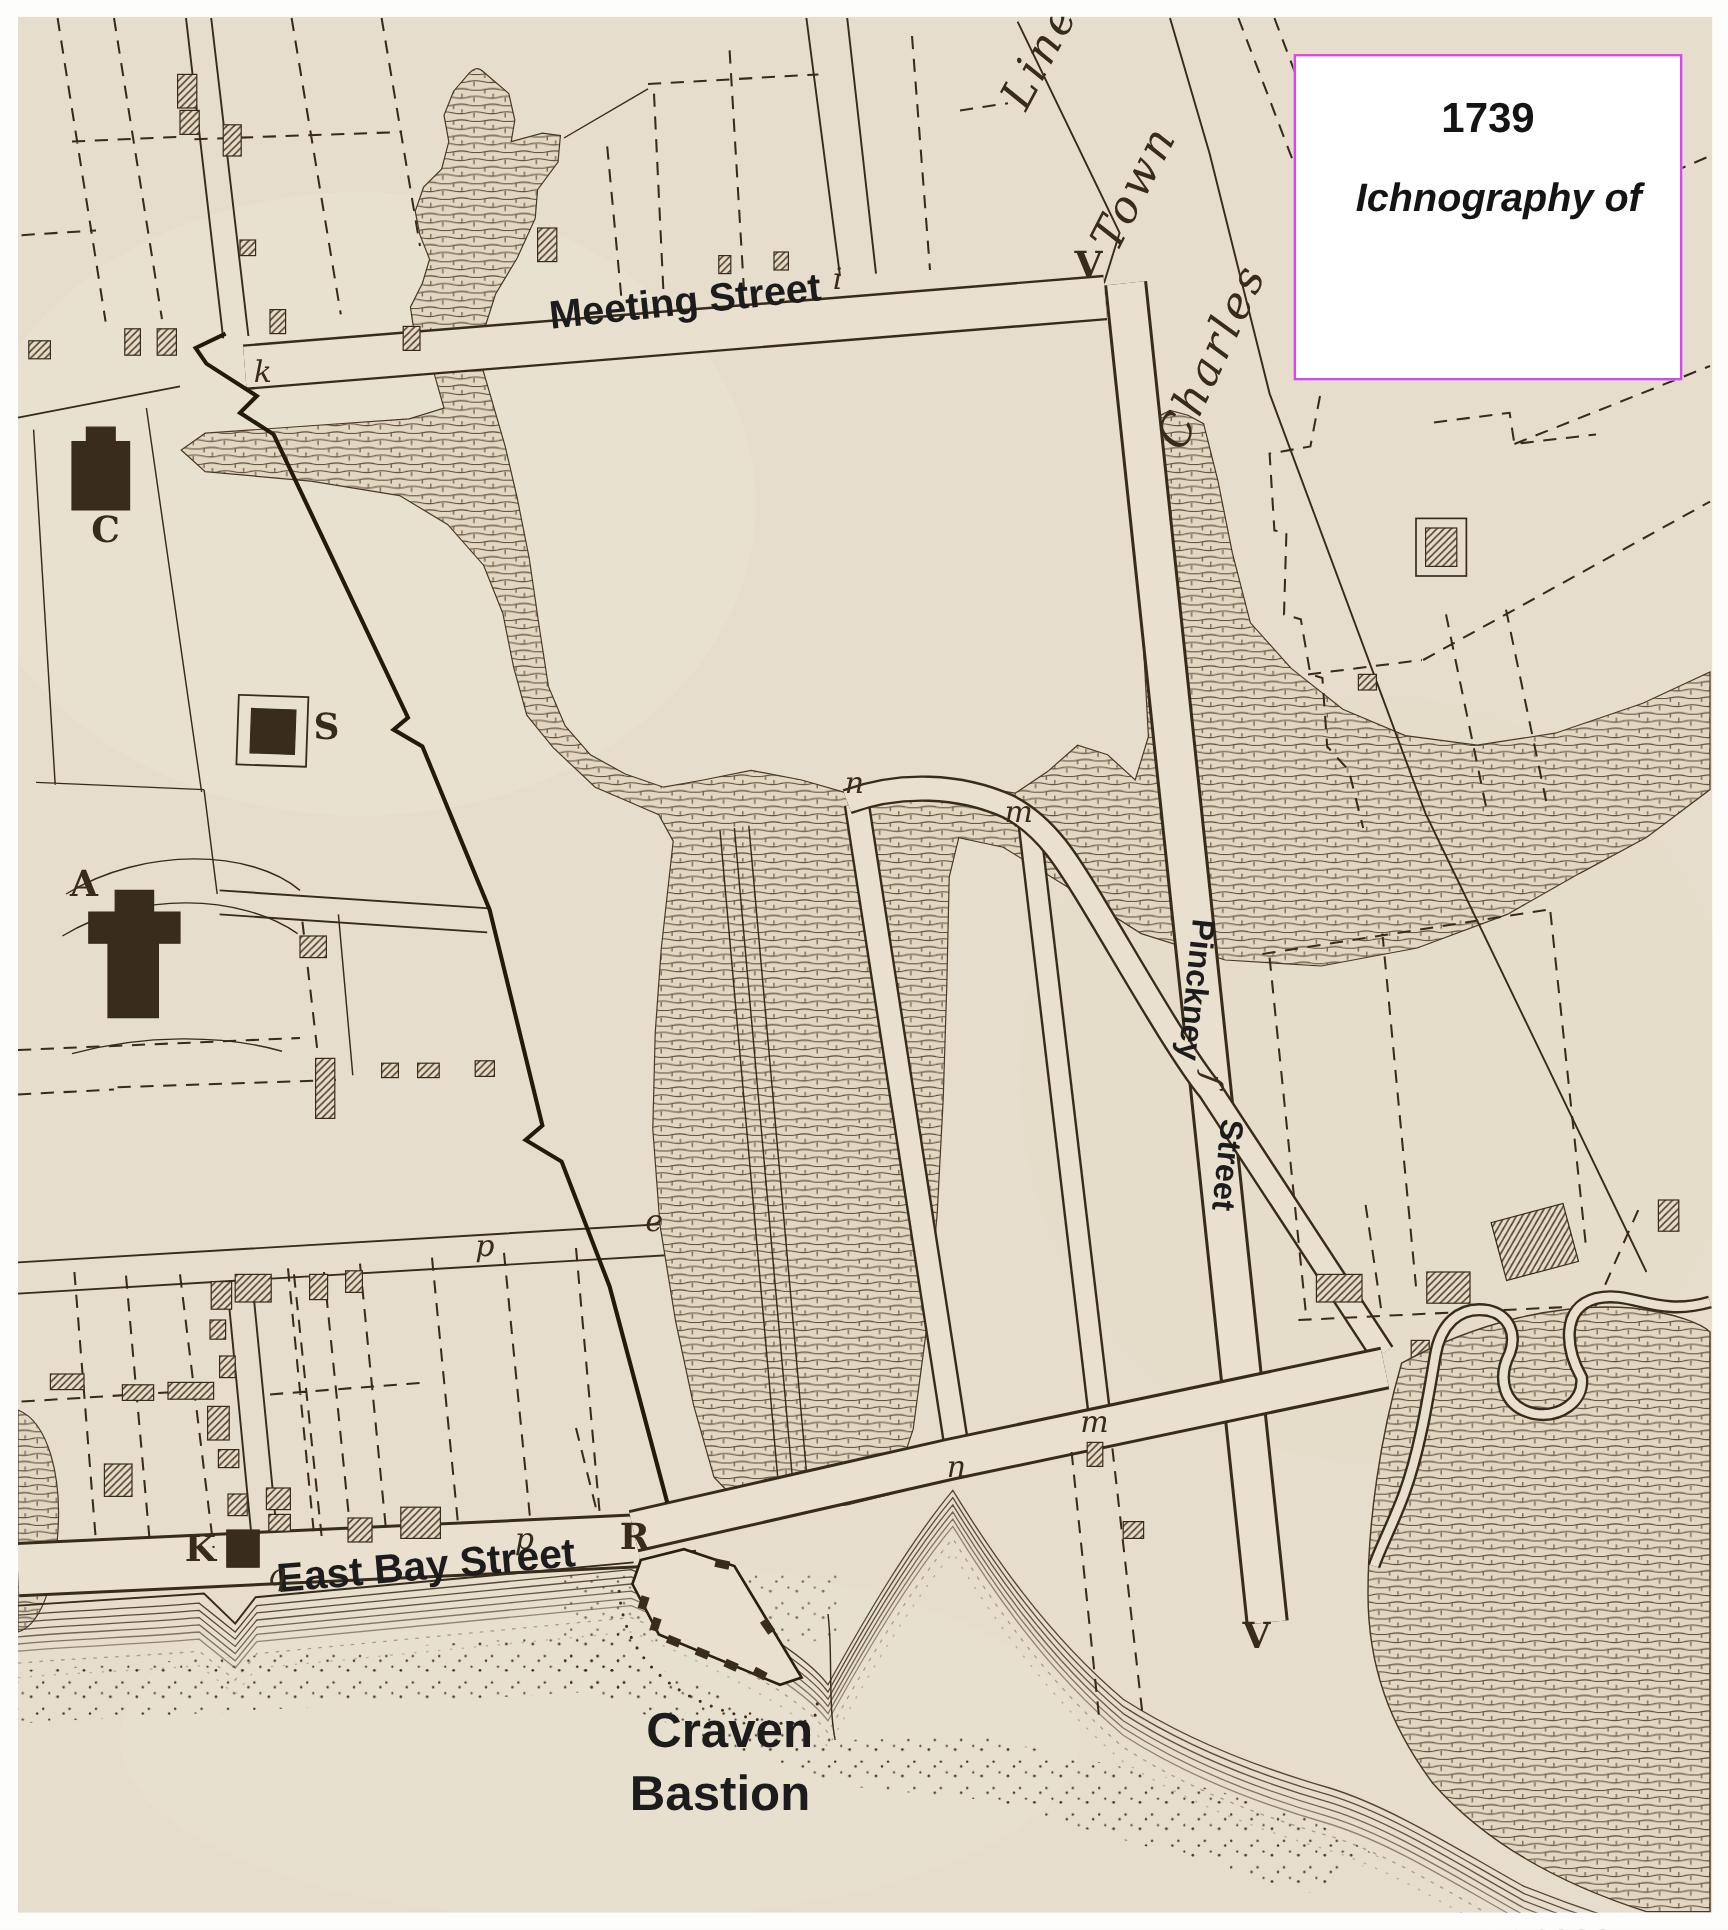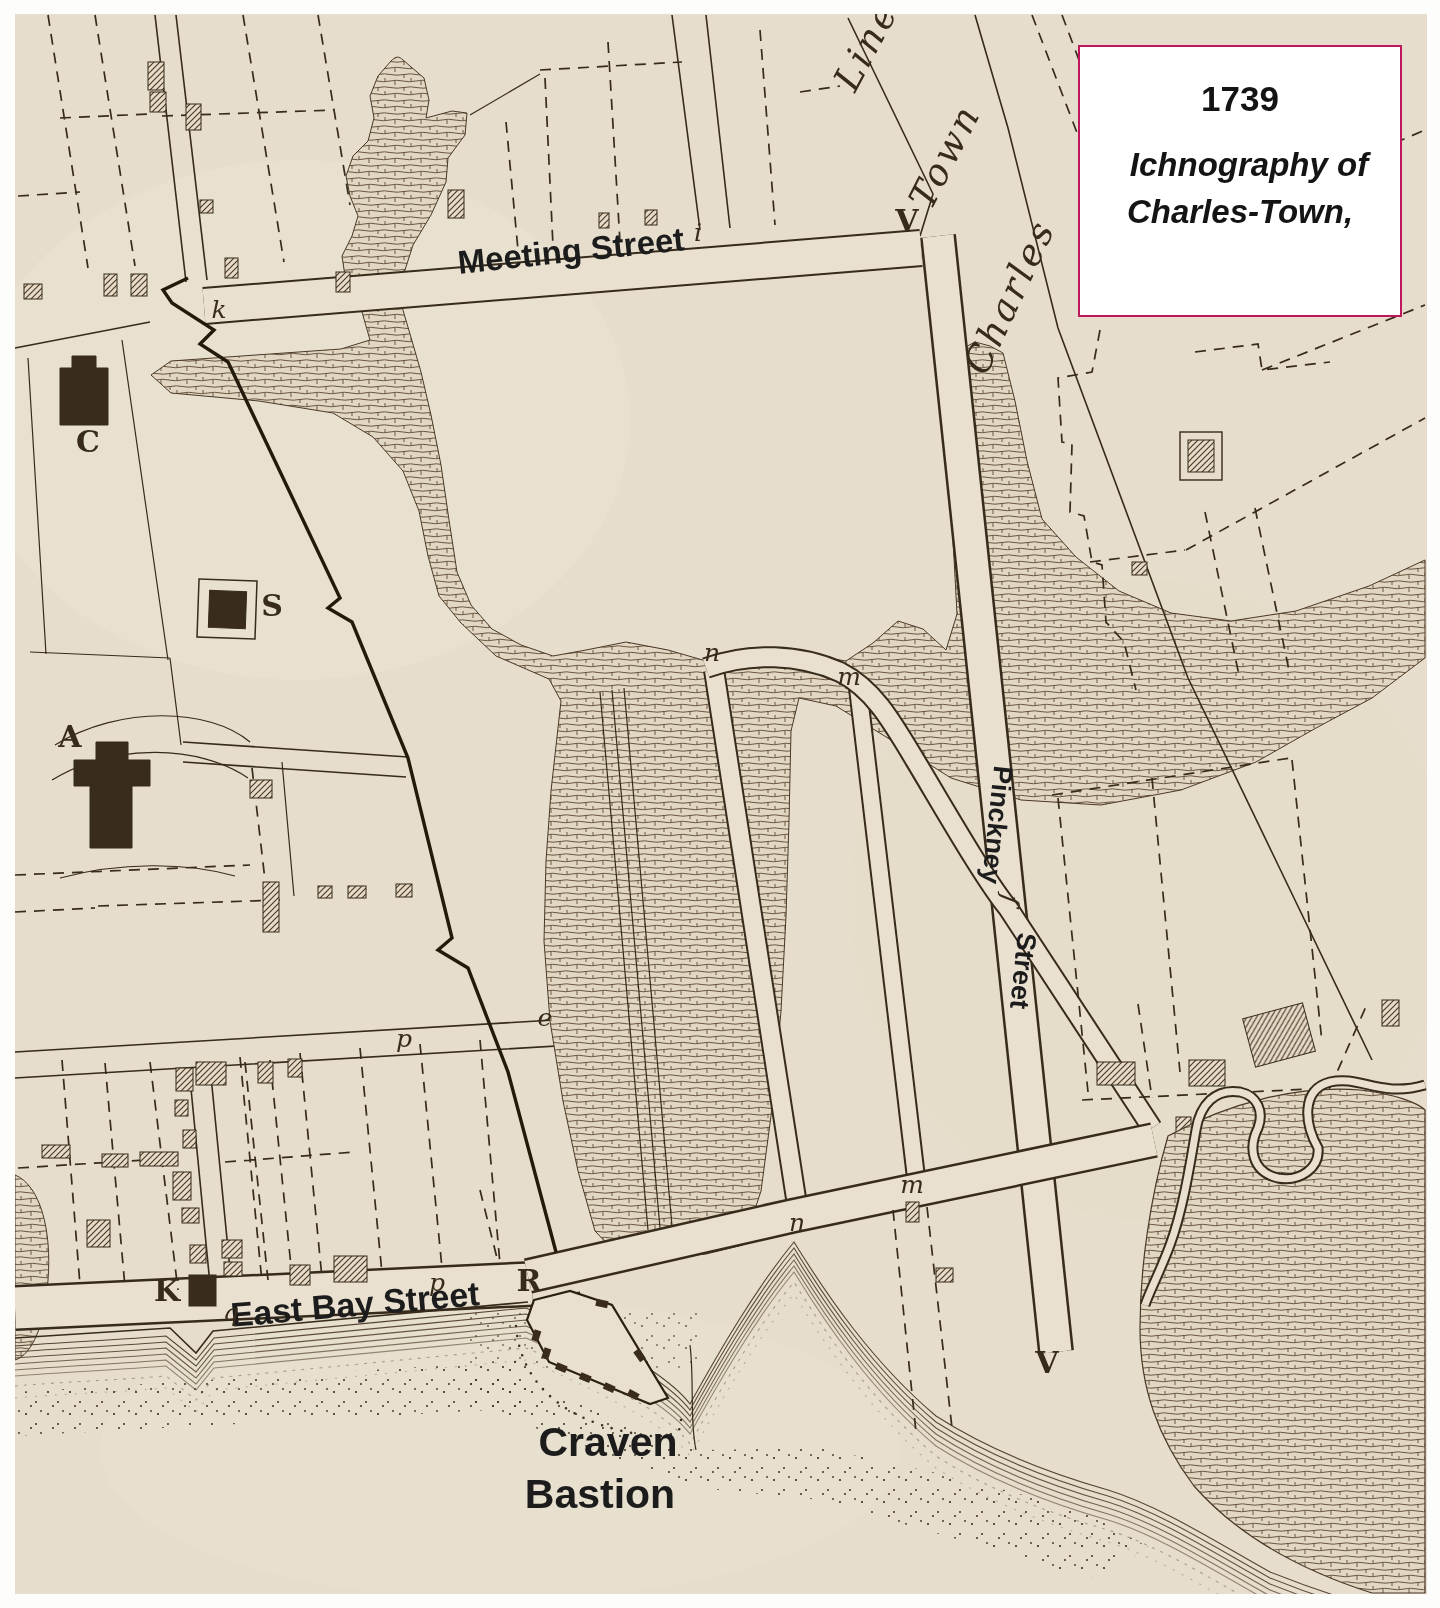--- a/index.html
+++ b/index.html
@@ -21,21 +21,21 @@
   .script{font-family:"DejaVu Serif","Liberation Serif",serif;font-style:italic;
         font-size:37px;fill:var(--ink);text-anchor:middle;letter-spacing:3px;}
   .lbl {font-family:"Liberation Sans","DejaVu Sans",sans-serif;font-weight:600;
         fill:var(--label);text-anchor:middle;}
   .lbl.meeting{font-size:33px;}
   .lbl.eastbay{font-size:34px;}
   .lbl.pinck{font-size:27px;}
   .lbl.craven{font-size:41px;font-weight:600;}
   
   #title-box{position:absolute;left:1078px;top:45px;width:324px;height:272px;
-     background:var(--title_bg);border:2px solid #be185d;box-sizing:border-box;
+     background:var(--title_bg);border:2px solid #d946ef;box-sizing:border-box;
      text-align:center;color:#141414;}
   #title-box .year{margin-top:32px;font-size:35px;font-weight:700;
      font-family:"Liberation Sans","DejaVu Sans",sans-serif;}
   #title-box .it{font-style:italic;font-size:33px;line-height:47px;
      font-family:"Liberation Sans","DejaVu Sans",sans-serif;font-weight:600;}
   #title-box .it.first{margin-top:22px;padding-left:18px;}
 </style>
 </head>
 <body>
 
@@ -295,15 +295,14 @@
       </g>
 
   <g>
     <path d="M0,0 H1440 V1608 H0 Z M15,14 V1594 H1427 V14 Z" fill="#fdfdfc" fill-rule="evenodd"></path>
   </g>
 </svg>
 
 <div id="title-box">
   <div class="year">1739</div>
   <div class="it first">Ichnography of</div>
-  <div class="it">Charles-Town,</div>
 </div>
 </div>
 
 </body></html>

